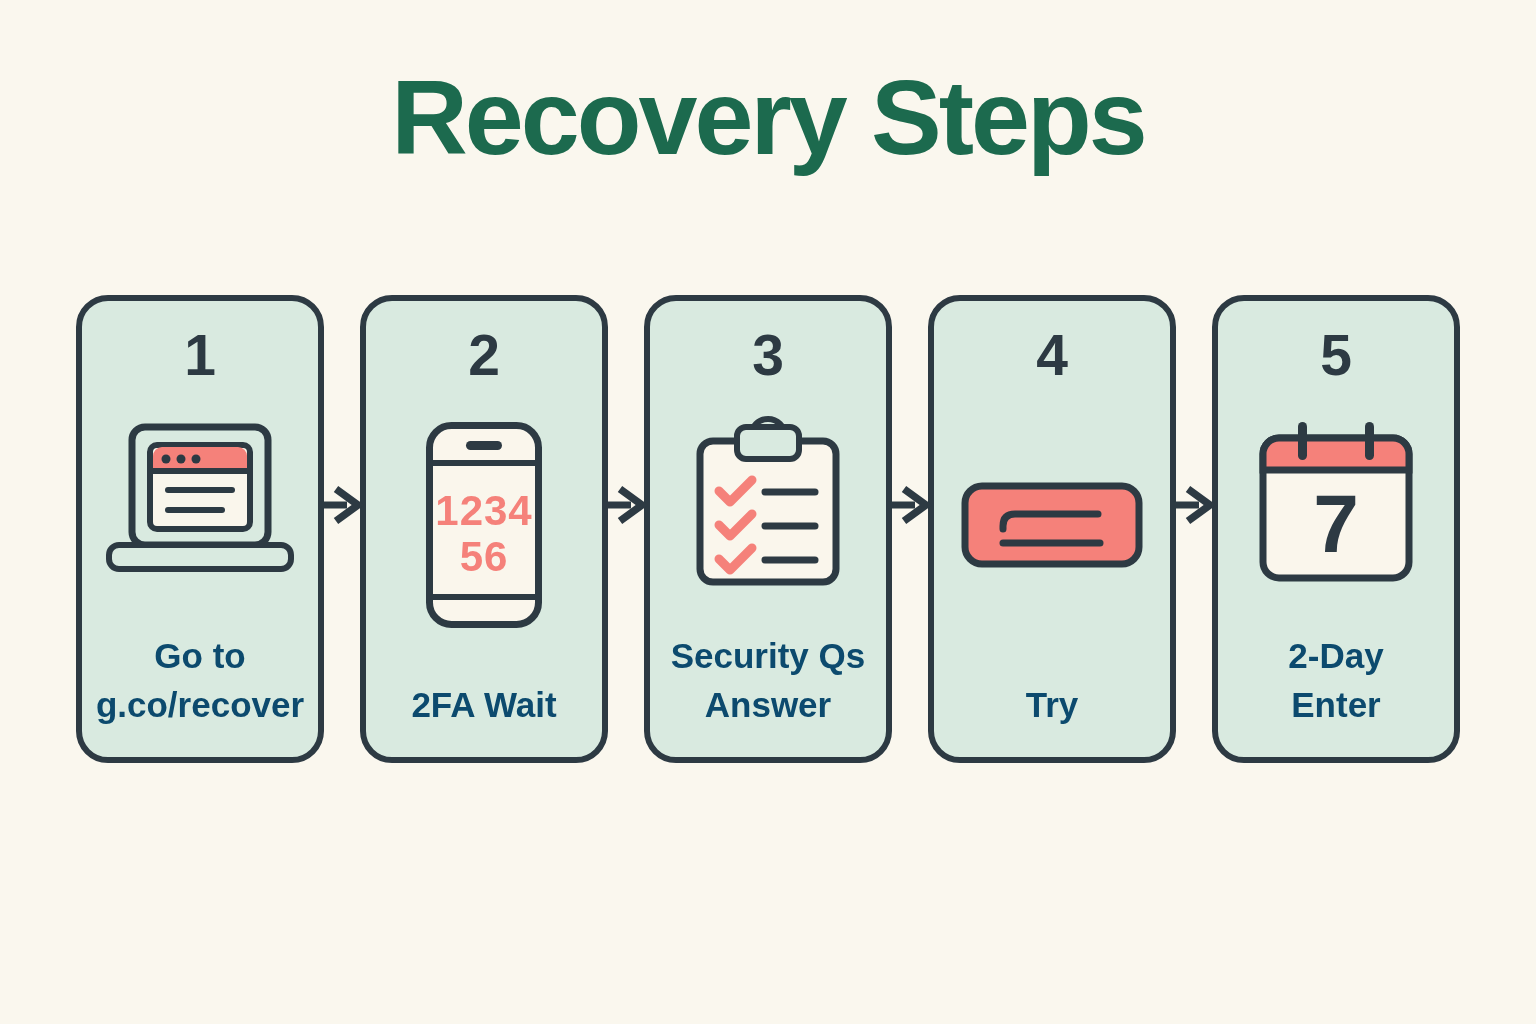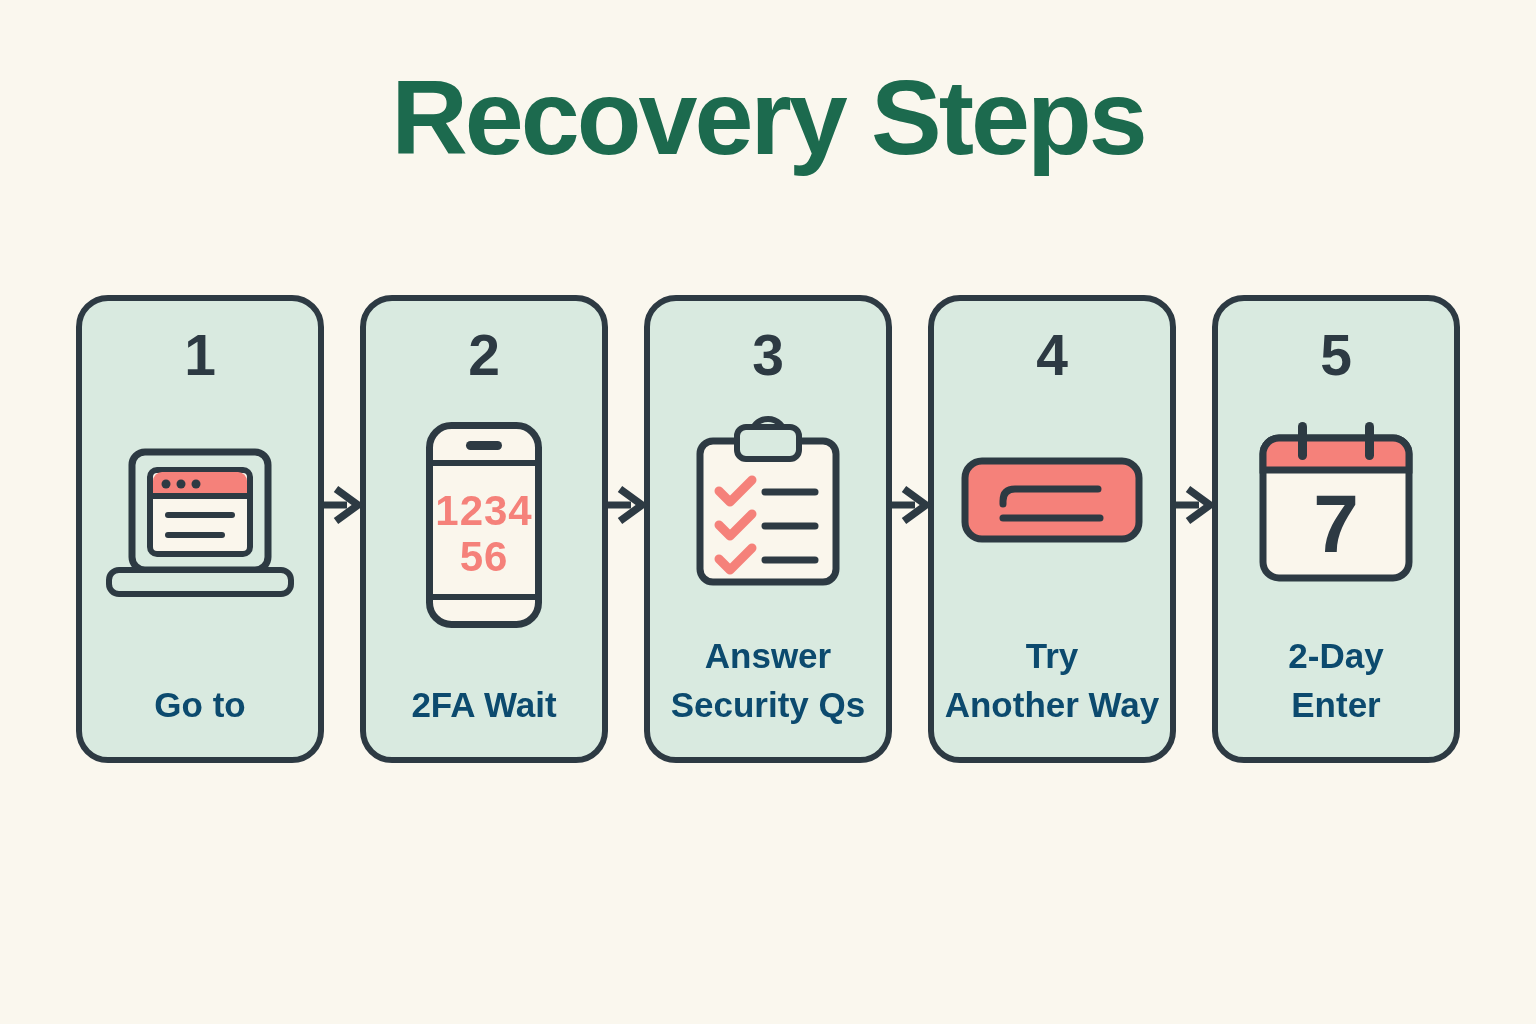--- a/index.html
+++ b/index.html
@@ -99,20 +99,21 @@
           <circle cx="66" cy="37" r="4.5" fill="#2d3a43"></circle>
           <circle cx="81" cy="37" r="4.5" fill="#2d3a43"></circle>
           <circle cx="96" cy="37" r="4.5" fill="#2d3a43"></circle>
           <line x1="68" y1="68" x2="132" y2="68" stroke="#2d3a43" stroke-width="6" stroke-linecap="round"></line>
           <line x1="68" y1="88" x2="122" y2="88" stroke="#2d3a43" stroke-width="6" stroke-linecap="round"></line>
           <rect x="9" y="123" width="182" height="24" rx="10" fill="#d9eae0" stroke="#2d3a43" stroke-width="6"></rect>
         </svg>
       </div>
       <div class="step-label">
         <div>Go to</div>
+        <div>g.co/recover</div>
       </div>
     </div>
 
     <div class="arrow-slot">
       <svg width="44" height="46" viewBox="0 0 44 46">
         <line x1="0" y1="23" x2="27" y2="23" stroke="#2d3a43" stroke-width="7"></line>
         <path d="M16 7 L38 23 L16 39" fill="none" stroke="#2d3a43" stroke-width="7.5" stroke-linejoin="miter"></path>
       </svg>
     </div>
 
@@ -149,22 +150,22 @@
           <rect x="44" y="16" width="62" height="32" rx="9" fill="#d9eae0" stroke="#2d3a43" stroke-width="6"></rect>
           <path d="M26 80 l11 11 l22 -22" fill="none" stroke="#f5817a" stroke-width="9" stroke-linecap="round" stroke-linejoin="round"></path>
           <line x1="72" y1="81" x2="122" y2="81" stroke="#2d3a43" stroke-width="7" stroke-linecap="round"></line>
           <path d="M26 114 l11 11 l22 -22" fill="none" stroke="#f5817a" stroke-width="9" stroke-linecap="round" stroke-linejoin="round"></path>
           <line x1="72" y1="115" x2="122" y2="115" stroke="#2d3a43" stroke-width="7" stroke-linecap="round"></line>
           <path d="M26 148 l11 11 l22 -22" fill="none" stroke="#f5817a" stroke-width="9" stroke-linecap="round" stroke-linejoin="round"></path>
           <line x1="72" y1="149" x2="122" y2="149" stroke="#2d3a43" stroke-width="7" stroke-linecap="round"></line>
         </svg>
       </div>
       <div class="step-label">
+        <div>Security Qs</div>
         <div>Answer</div>
-        <div>Security Qs</div>
       </div>
     </div>
 
     <div class="arrow-slot">
       <svg width="44" height="46" viewBox="0 0 44 46">
         <line x1="0" y1="23" x2="27" y2="23" stroke="#2d3a43" stroke-width="7"></line>
         <path d="M16 7 L38 23 L16 39" fill="none" stroke="#2d3a43" stroke-width="7.5" stroke-linejoin="miter"></path>
       </svg>
     </div>
 
@@ -172,21 +173,20 @@
       <div class="step-number">4</div>
       <div class="icon-wrap">
         <svg width="184" height="88" viewBox="0 0 184 88">
           <rect x="5" y="5" width="174" height="78" rx="17" fill="#f5817a" stroke="#2d3a43" stroke-width="7"></rect>
           <path d="M138 33 H55 q-12 0 -12 12 v3" fill="none" stroke="#2d3a43" stroke-width="7" stroke-linecap="round"></path>
           <line x1="43" y1="62" x2="140" y2="62" stroke="#2d3a43" stroke-width="7" stroke-linecap="round"></line>
         </svg>
       </div>
       <div class="step-label">
         <div>Try</div>
-        <div>Another Way</div>
       </div>
     </div>
 
     <div class="arrow-slot">
       <svg width="44" height="46" viewBox="0 0 44 46">
         <line x1="0" y1="23" x2="27" y2="23" stroke="#2d3a43" stroke-width="7"></line>
         <path d="M16 7 L38 23 L16 39" fill="none" stroke="#2d3a43" stroke-width="7.5" stroke-linejoin="miter"></path>
       </svg>
     </div>
 

